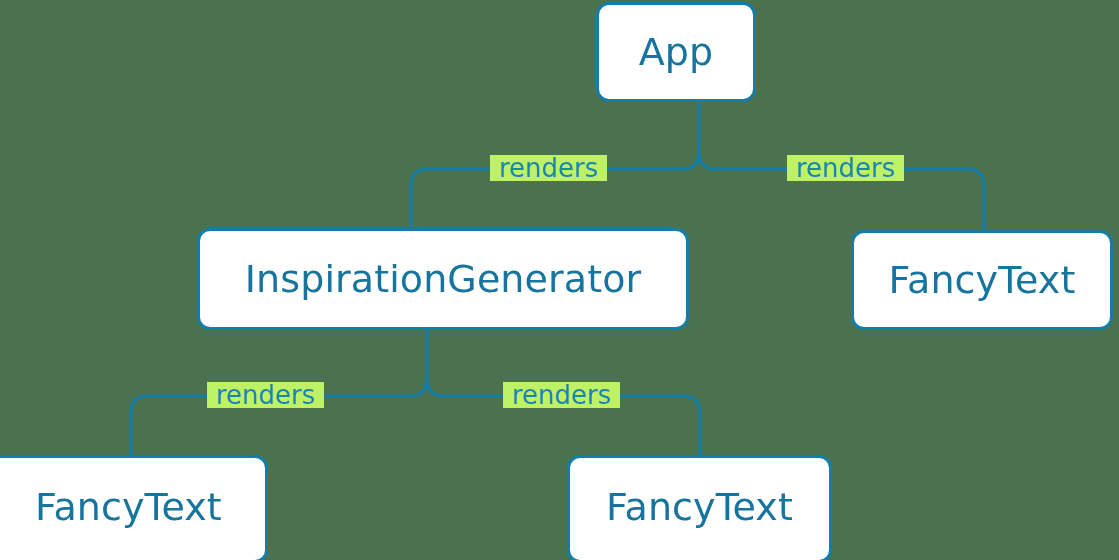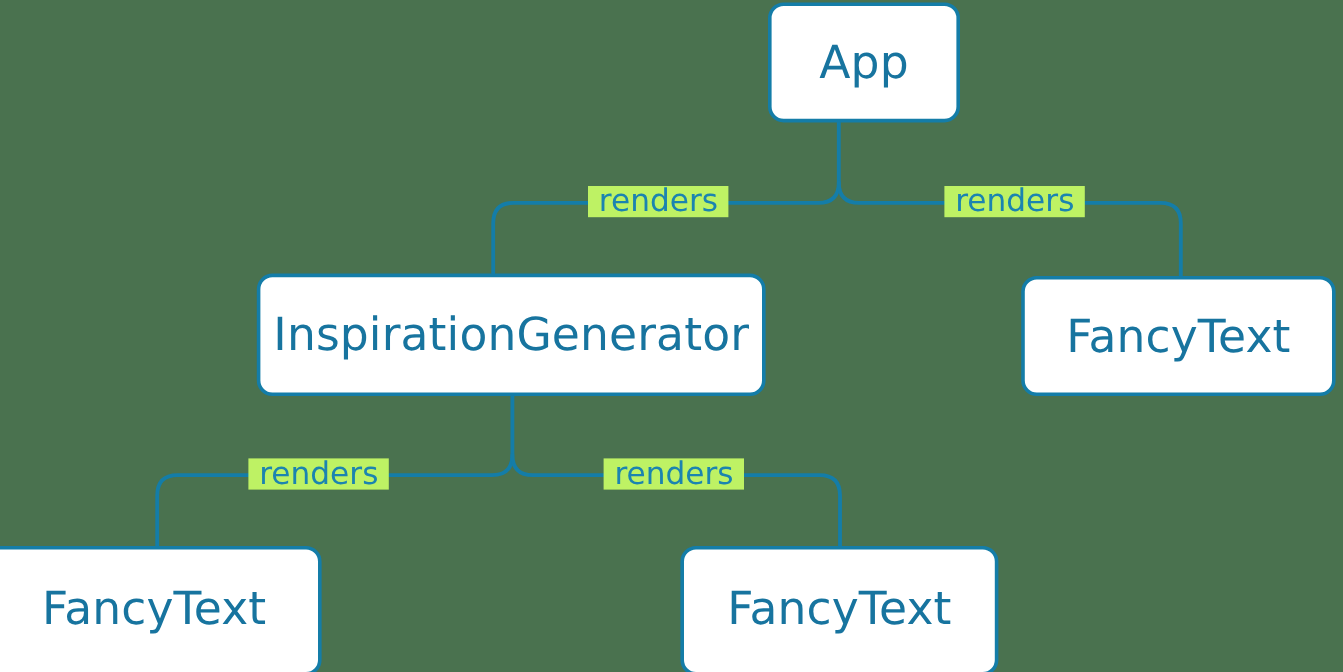--- a/index.html
+++ b/index.html
@@ -51,22 +51,22 @@
   .node-label {
     color: #17749f;
     font-size: 38px;
     line-height: 1;
     font-weight: 400;
     letter-spacing: 0.1px;
     white-space: nowrap;
     user-select: none;
   }
   
-  #node-app        { left: 640px; top: 2px;   width: 160px; height: 100px; }
-  #node-inspgen    { left: 214px; top: 228px; width: 424px; height: 102px; }
+  #node-app        { left: 596px; top: 2px;   width: 160px; height: 100px; }
+  #node-inspgen    { left: 197px; top: 228px; width: 492px; height: 102px; }
   #node-fancy-right{ left: 851px; top: 230px; width: 262px; height: 100px; }
   #node-fancy-left {
     left: -20px; top: 455px; width: 288px; height: 108px;
     border-top-left-radius: 0; border-bottom-left-radius: 0;
     justify-content: flex-start; padding-left: 52px;
   }
   #node-copyright  { left: 567px; top: 455px; width: 265px; height: 108px; }
 
   #node-fancy-left  .node-label,
   #node-copyright   .node-label { margin-top: -4px; }

